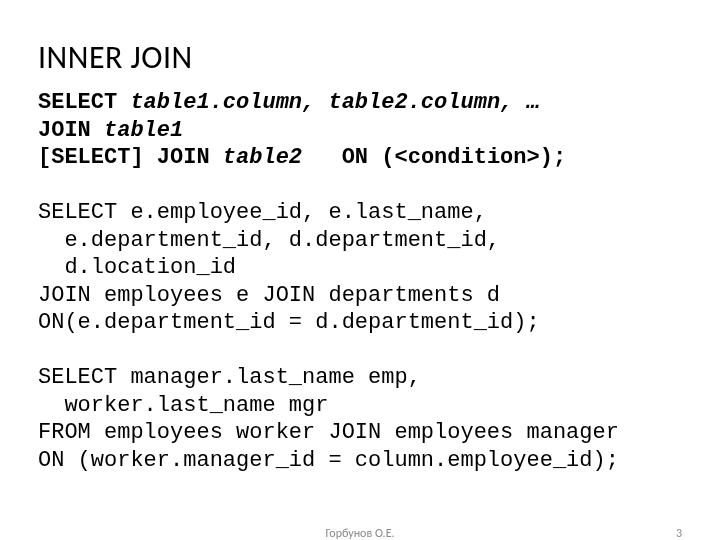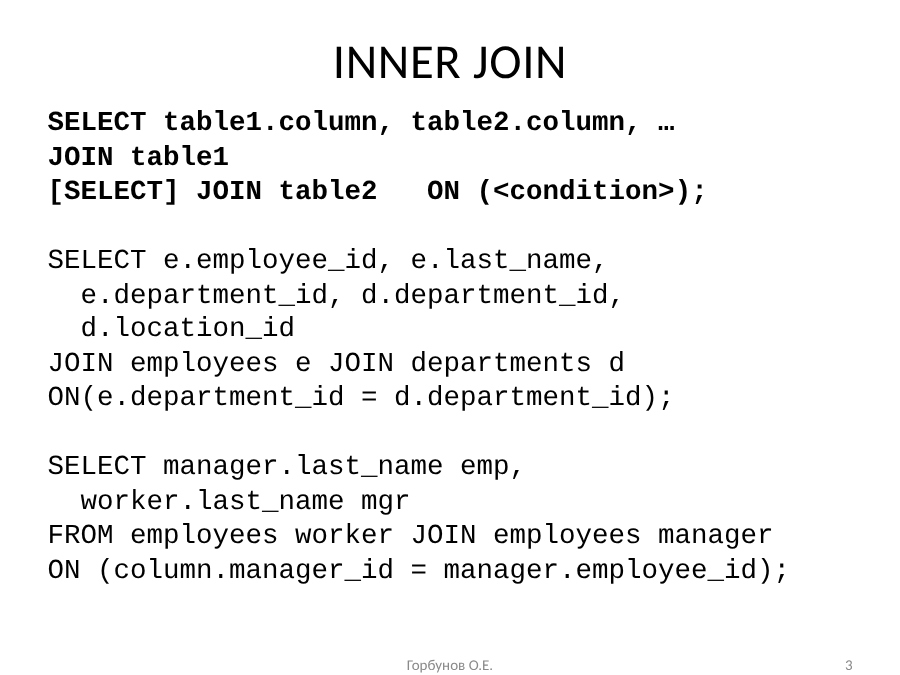--- a/index.html
+++ b/index.html
@@ -15,34 +15,33 @@
   }
   .slide {
     width: 720px;
     height: 540px;
     box-sizing: border-box;
     padding: 22px 38px 0 38px;
     position: relative;
   }
   .title {
     font-family: Calibri, Arial, sans-serif;
-    font-size: 39px;
-    text-align: center;
-    margin: 4px 0 12px 0;
+    font-size: 32px;
+    margin: 16px 0 12px 0;
     font-weight: 400;
     letter-spacing: 0.5px;
   }
   .code {
     font-family: "Courier New", Courier, monospace;
     font-size: 22px;
     line-height: 1.25;
     white-space: pre;
   }
   .bold { font-weight: bold; }
-  .bolditalic { font-weight: bold; }
+  .bolditalic { font-weight: bold; font-style: italic; }
   .footer {
     position: absolute;
     bottom: 14px;
     left: 0;
     width: 720px;
     font-family: Calibri, Arial, sans-serif;
     font-size: 12px;
     color: #8a8a8a;
   }
   .footer .date { position: absolute; left: 38px; margin-top: 40px; }
@@ -62,21 +61,21 @@
 
 <span>SELECT e.employee_id, e.last_name,</span>
 <span>  e.department_id, d.department_id,</span>
 <span>  d.location_id</span>
 <span>JOIN employees e JOIN departments d</span>
 <span>ON(e.department_id = d.department_id);</span>
 
 <span>SELECT manager.last_name emp,</span>
 <span>  worker.last_name mgr</span>
 <span>FROM employees worker JOIN employees manager</span>
-<span>ON (column.manager_id = manager.employee_id);</span></div>
+<span>ON (worker.manager_id = column.employee_id);</span></div>
 
   <div class="footer">
     <span class="date">18.11.2017</span>
     <span class="author">Горбунов О.Е.</span>
     <span class="page">3</span>
   </div>
 
 </div>
 
 </body></html>

